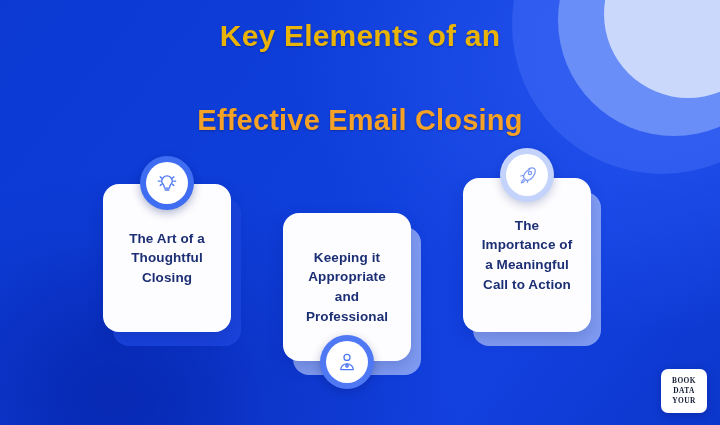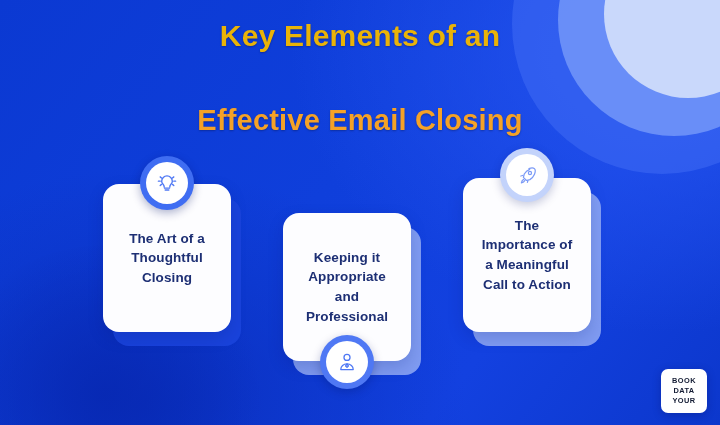--- a/index.html
+++ b/index.html
@@ -174,20 +174,21 @@
     align-items: center;
     justify-content: center;
     box-shadow: 0 2px 8px rgba(3,18,95,.3);
   }
   .logo span {
     font-size: 7.4px;
     font-weight: bold;
     color: #131b33;
     letter-spacing: .45px;
     line-height: 1.35;
+    font-family: Liberation Serif, serif;
   }
 </style>
 </head>
 <body>
 
 <div id="stage">
 
   <div class="bg-base"></div>
   <div class="ring ring-outer"></div>
   <div class="ring ring-mid"></div>

